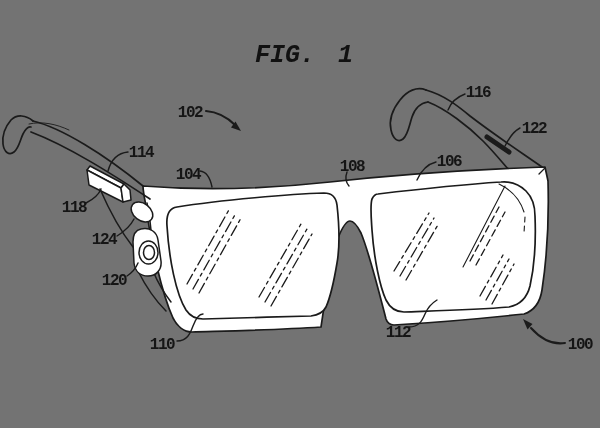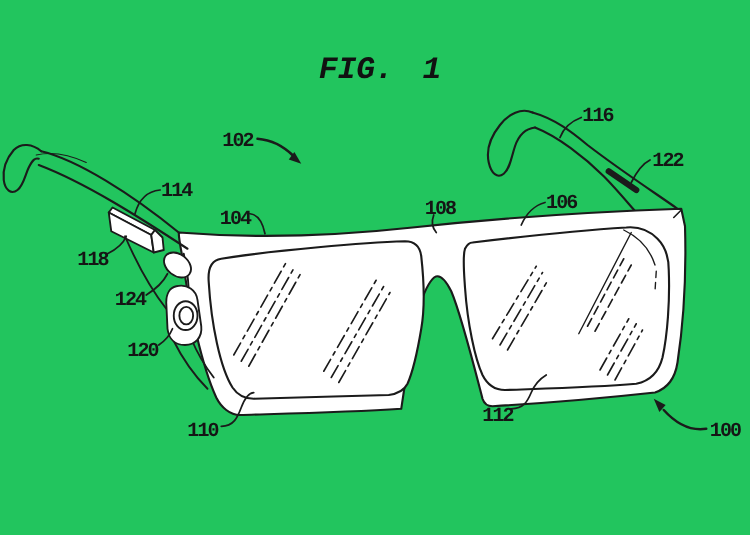--- a/index.html
+++ b/index.html
@@ -1,20 +1,20 @@
 <!DOCTYPE html>
 <html><head>
 <meta charset="utf-8">
 <style>
   html, body { margin: 0; padding: 0; background: #ffffff; }
   .stage {
     position: relative;
     width: 600px;
     height: 428px;
-    background: #22c55e;
+    background: #737373;
     overflow: hidden;
     font-family: "Liberation Mono", "DejaVu Sans Mono", monospace;
   }
   svg { display: block; }
   .ref-num {
     font-family: "Liberation Mono", "DejaVu Sans Mono", monospace;
     font-size: 16px;
     font-weight: 700;
     letter-spacing: -1.5px;
     fill: #151515;

